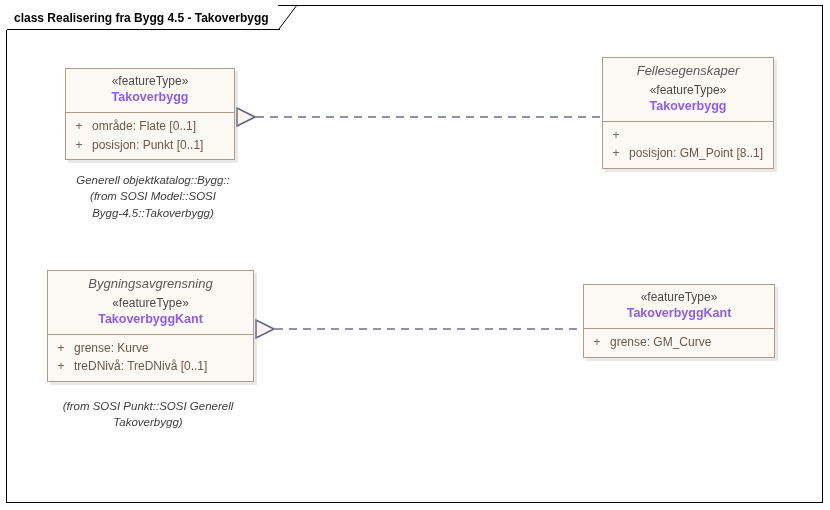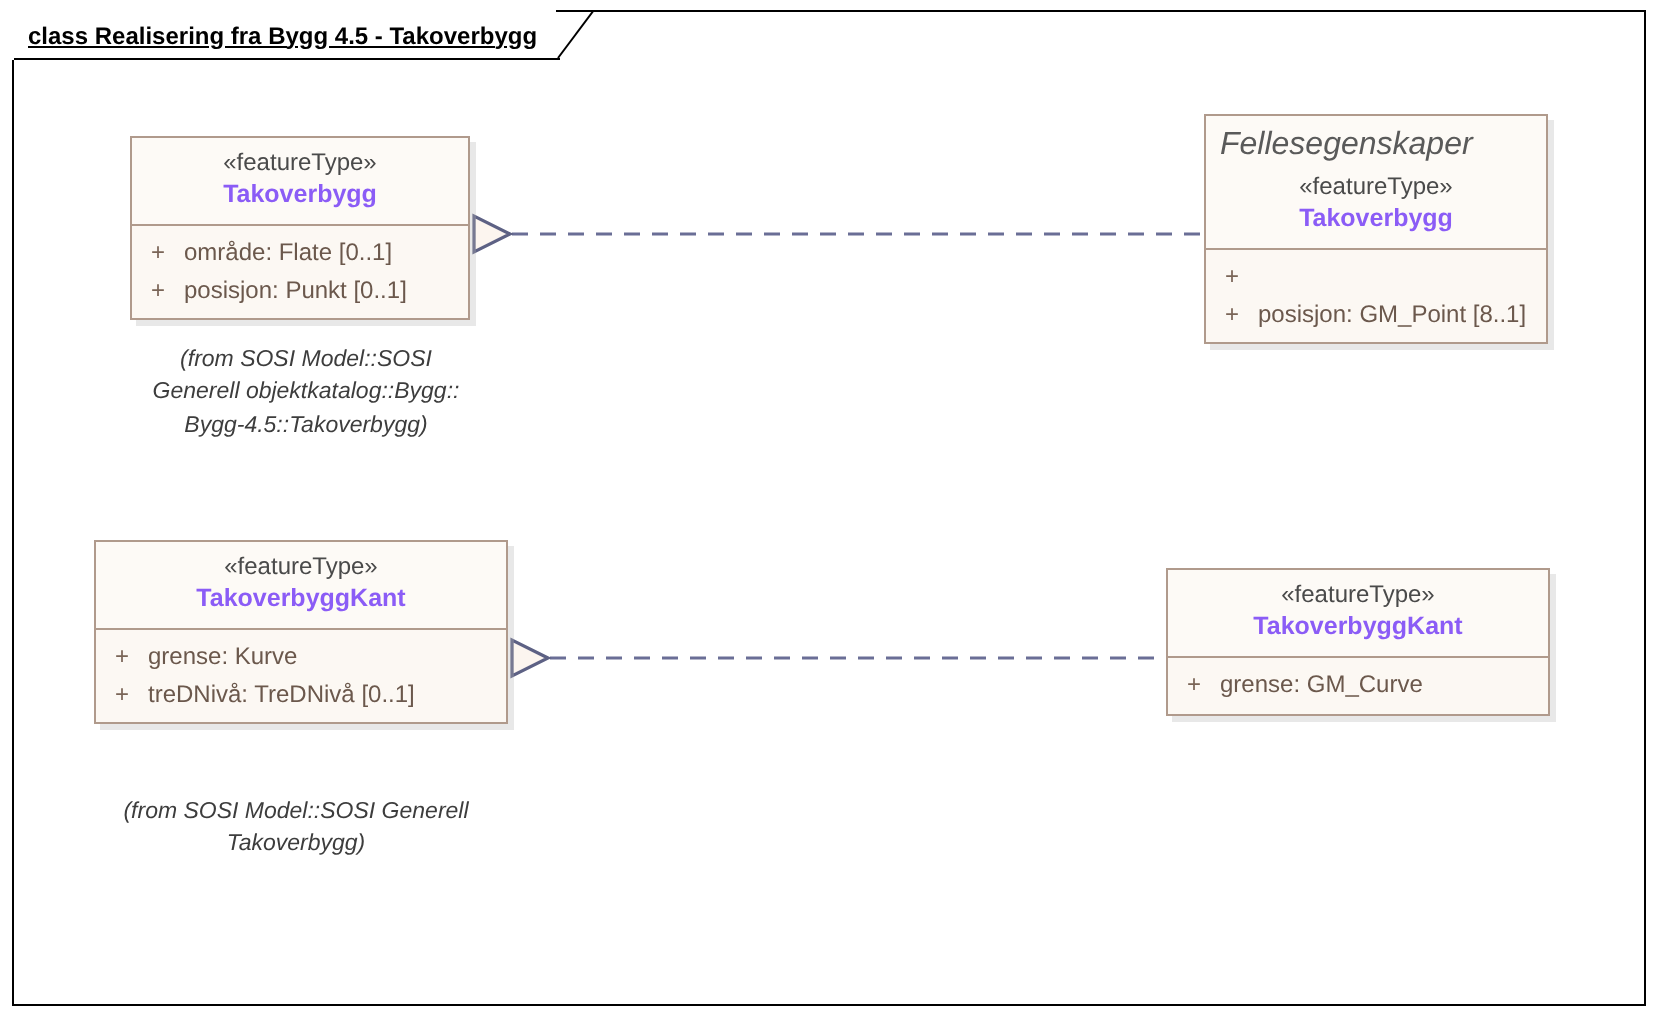--- a/index.html
+++ b/index.html
@@ -28,21 +28,20 @@
   }
 
   
   #title-tab {
     position: absolute;
     left: 6px;
     top: 5px;
     height: 25px;
     background: #ffffff;
     box-sizing: border-box;
-    text-decoration: underline;
   }
   #title-tab-inner {
     position: relative;
     height: 25px;
     display: flex;
     align-items: center;
     padding: 0 9px 0 8px;
     background: #ffffff;
     border-right: 0;
     box-sizing: border-box;
@@ -81,23 +80,23 @@
     box-shadow: 3px 3px 0 rgba(180,180,180,0.30);
   }
   .uml-header {
     box-sizing: border-box;
     border-bottom: 1px solid #b09a8c;
     padding: 4px 0 6px 0;
     background: #fdfaf6;
   }
   .pkg-name {
     display: block;
-    text-align: left;
+    text-align: center;
     padding: 1px 7px 3px 7px;
-    font-size: 16px;
+    font-size: 13px;
     font-style: italic;
     color: #5a5a5a;
     line-height: 1.2;
     white-space: nowrap;
   }
   .stereotype {
     display: block;
     text-align: center;
     font-size: 12px;
     color: #4a4a4a;
@@ -193,22 +192,22 @@
       <span class="attr-vis">+</span>
       <span class="attr-text">område: Flate [0..1]</span>
     </div>
     <div class="attr-row">
       <span class="attr-vis">+</span>
       <span class="attr-text">posisjon: Punkt [0..1]</span>
     </div>
   </div>
 </div>
 <div class="caption" style="left:62px; top:172px; width:182px;">
+  <div>Generell objektkatalog::Bygg::</div>
   <div>(from SOSI Model::SOSI</div>
-  <div>Generell objektkatalog::Bygg::</div>
   <div>Bygg-4.5::Takoverbygg)</div>
 </div>
 
 <div class="uml-class" style="left:602px; top:57px; width:172px;">
   <div class="uml-header">
     <span class="pkg-name">Fellesegenskaper</span>
     <span class="stereotype">«featureType»</span>
     <span class="class-name">Takoverbygg</span>
   </div>
   <div class="uml-attrs">
@@ -217,36 +216,37 @@
     </div>
     <div class="attr-row">
       <span class="attr-vis">+</span>
       <span class="attr-text">posisjon: GM_Point [8..1]</span>
     </div>
   </div>
 </div>
 
 <div class="uml-class" style="left:47px; top:270px; width:207px;">
   <div class="uml-header">
+    <span class="pkg-name">Bygningsavgrensning</span>
     <span class="stereotype">«featureType»</span>
     <span class="class-name">TakoverbyggKant</span>
   </div>
   <div class="uml-attrs">
     <div class="attr-row">
       <span class="attr-vis">+</span>
       <span class="attr-text">grense: Kurve</span>
     </div>
     <div class="attr-row">
       <span class="attr-vis">+</span>
       <span class="attr-text">treDNivå: TreDNivå [0..1]</span>
     </div>
   </div>
 </div>
 <div class="caption" style="left:42px; top:398px; width:212px;">
-  <div>(from SOSI Model::SOSI Generell</div>
+  <div>(from SOSI Punkt::SOSI Generell</div>
   <div>Takoverbygg)</div>
 </div>
 
 <div class="uml-class" style="left:583px; top:284px; width:192px;">
   <div class="uml-header">
     <span class="stereotype">«featureType»</span>
     <span class="class-name">TakoverbyggKant</span>
   </div>
   <div class="uml-attrs">
     <div class="attr-row">

